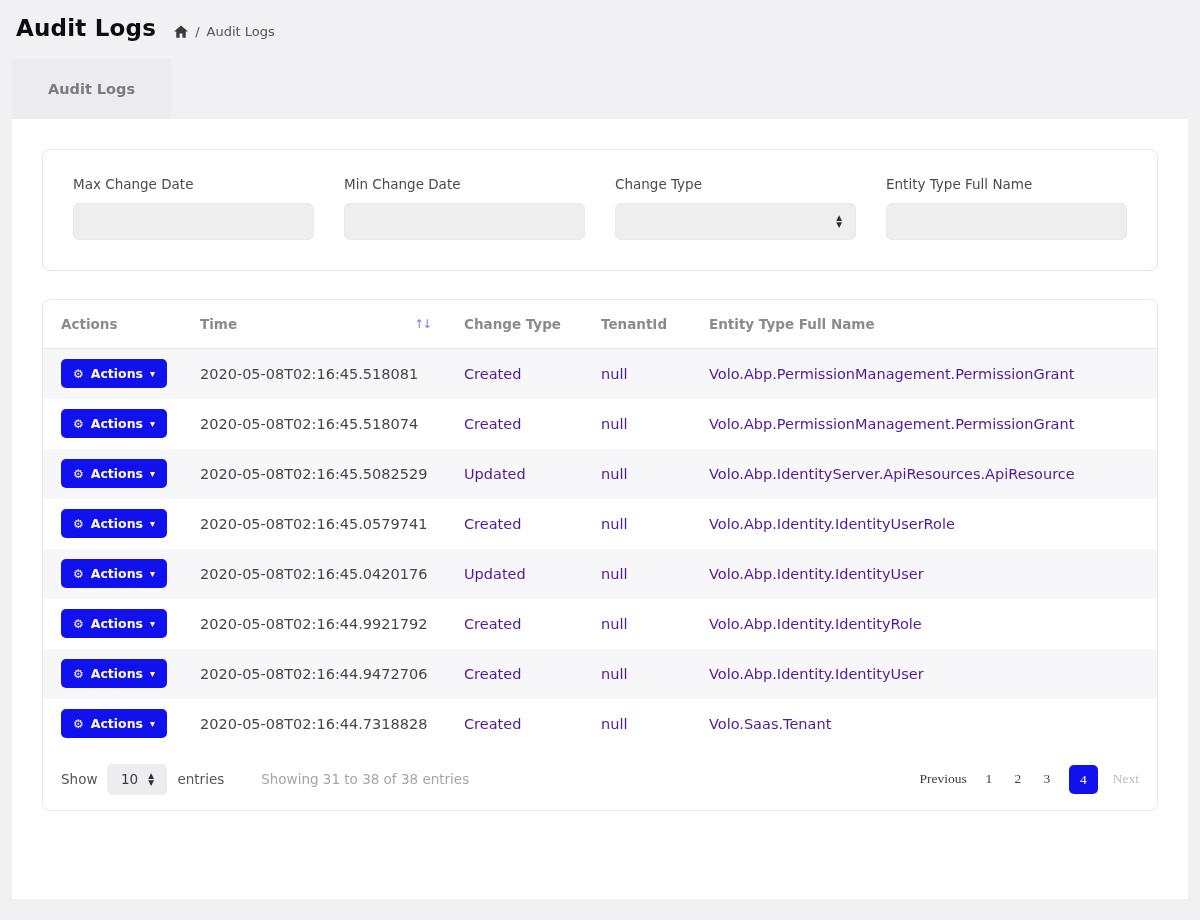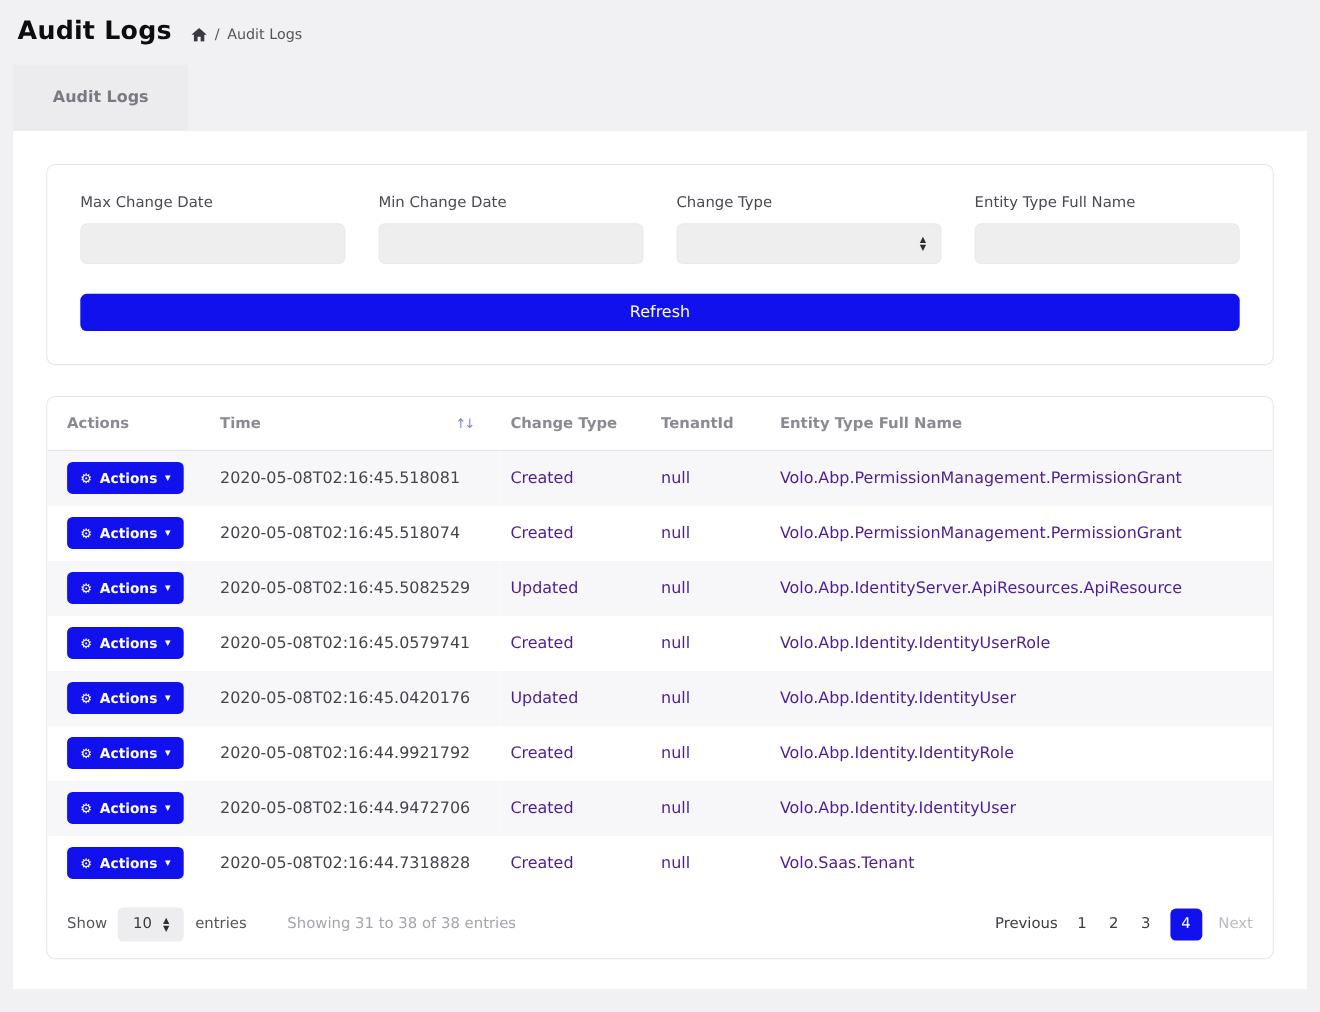--- a/index.html
+++ b/index.html
@@ -78,21 +78,21 @@
   .actions-btn .caret { font-size: 10px; line-height: 1; }
 
   
   .table-footer { display: flex; align-items: center; padding: 15px 18px; font-size: 13.5px; color: #55545c; background: #fff; }
   .page-size-select {
     margin: 0 10px; width: 60px; height: 31px; background: #ededef; border-radius: 5px;
     display: flex; align-items: center; justify-content: center; gap: 10px;
     cursor: pointer; color: #3a393f; font-size: 13.5px;
   }
   .footer-status { margin-left: 37px; color: #a5a4ac; }
-  .pagination { margin-left: auto; display: flex; align-items: center; gap: 15px; color: #3d3c43; }
+  .pagination { margin-left: auto; display: flex; align-items: center; gap: 15px; color: #3d3c43; font-family: Liberation Serif, serif; }
   .page-link { cursor: pointer; }
   .page-num { min-width: 14px; text-align: center; cursor: pointer; }
   .page-num.active {
     min-width: 29px; height: 29px; line-height: 29px;
     background: #1111ee; color: #fff; border-radius: 5px;
   }
   .next { color: #bcbbc2; }
 </style>
 </head>
 <body>
@@ -137,21 +137,20 @@
                   <span>▲</span>
                   <span>▼</span>
                 </span>
             </div>
           </div>
           <div class="filter-field">
             <label class="flabel">Entity Type Full Name</label>
             <input class="text-input" type="text" value="" style="">
           </div>
         </div>
-        <button class="refresh-btn">Refresh</button>
       </div>
 
       <div class="table-card">
         <table>
           <thead>
             <tr>
               <th class="col-actions">Actions</th>
               <th class="col-time">
                 <span class="th-time-wrap">
                   <span>Time</span>

